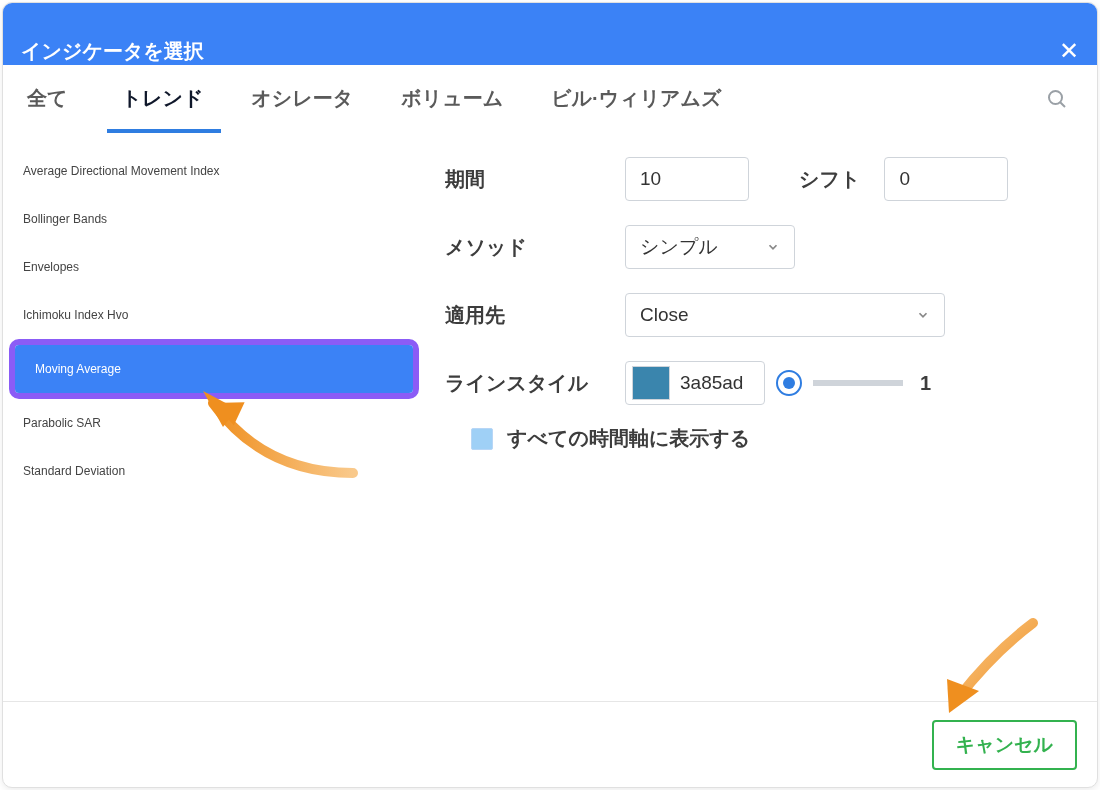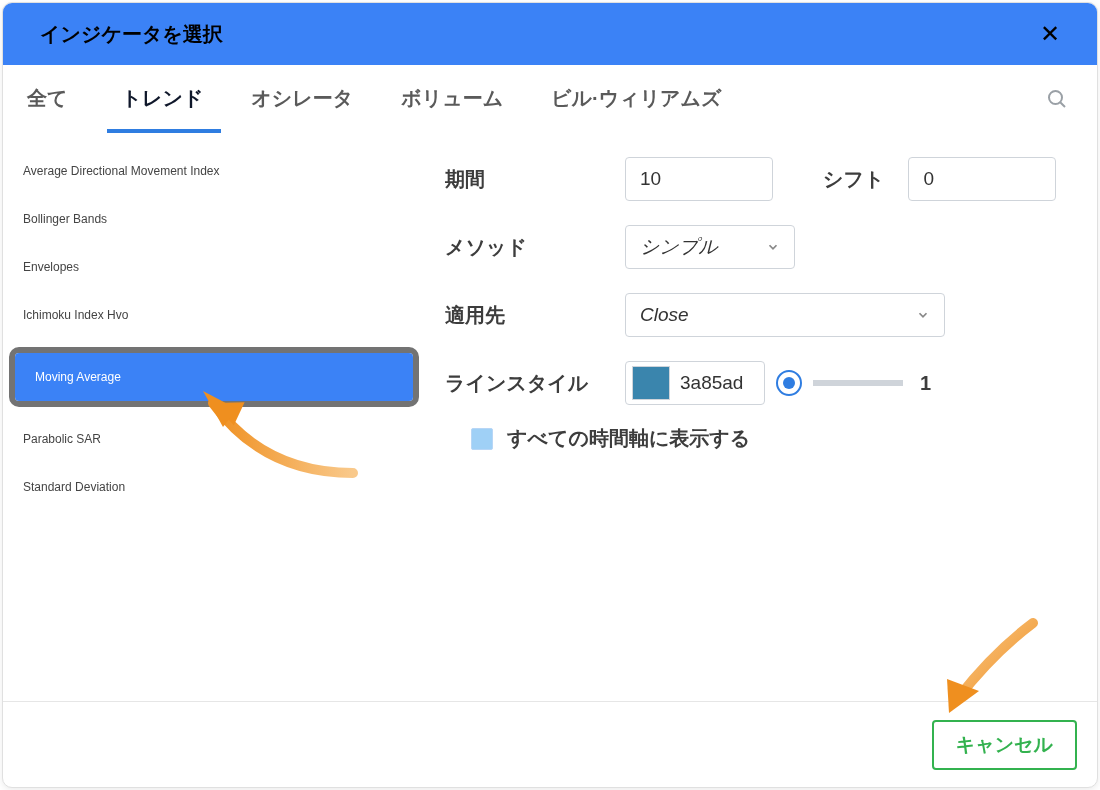--- a/index.html
+++ b/index.html
@@ -11,26 +11,26 @@
     border: 1px solid #e0e0e0;
     border-radius: 10px;
     overflow: hidden;
     box-shadow: 0 2px 6px rgba(0,0,0,0.08);
     display: flex;
     flex-direction: column;
     background: #fff;
   }
   .header {
     background: #3b82f6;
-    color: #000000;
+    color: #ffffff;
     height: 62px;
     display: flex;
-    align-items: center;
+    align-items: flex-end;
     justify-content: space-between;
-    padding: 0 37px;
+    padding: 0 18px;
     font-size: 20px;
     font-weight: 600;
   }
   .close-x { font-size: 24px; cursor: pointer; font-weight: 400; }
   .tabs {
     height: 68px;
     border-bottom: 1px solid transparent;
     display: flex;
     align-items: center;
     padding: 0 20px;
@@ -79,24 +79,24 @@
     border-radius: 4px;
     margin-bottom: 0px;
   }
   .list-item.selected {
     background: #3b82f6;
     color: #fff;
     border-radius: 4px;
     padding-left: 20px;
   }
   .highlight-box {
-    border: 6px solid #737373;
+    border: 6px solid #8b5cf6;
     border-radius: 10px;
     padding: 0;
-    margin: 8px -4px;
+    margin: 0 -4px;
   }
   .panel {
     flex: 1;
     padding: 24px 30px 0 20px;
     position: relative;
   }
   .row {
     display: flex;
     align-items: center;
     margin-bottom: 24px;
@@ -107,38 +107,37 @@
     font-weight: 600;
     color: #3d3d3d;
   }
   .ctrl-group { display: flex; align-items: center; gap: 30px; flex: 1; }
   .input-text {
     height: 44px;
     border: 1px solid #cfd4da;
     border-radius: 4px;
     padding: 0 14px;
     font-size: 19px;
-    width: 148px;
+    width: 124px;
     color: #333;
   }
   .lbl2 { font-size: 20px; font-weight: 600; color: #3d3d3d; margin-right: -6px;}
   .select {
     height: 44px;
     border: 1px solid #cfd4da;
     border-radius: 4px;
     padding: 0 14px;
     font-size: 19px;
     color: #333;
     display: flex;
     align-items: center;
     justify-content: space-between;
     gap: 14px;
     cursor: pointer;
     background: #fff;
-    font-style: italic;
   }
   .select.wide { width: 320px; }
   .select.med { width: 170px; }
   .chev { color: #888; }
   .color-swatch {
     width: 38px; height: 34px;
     background: #3a85ad;
     border: 1px solid #cfd4da;
     cursor: pointer;
   }

